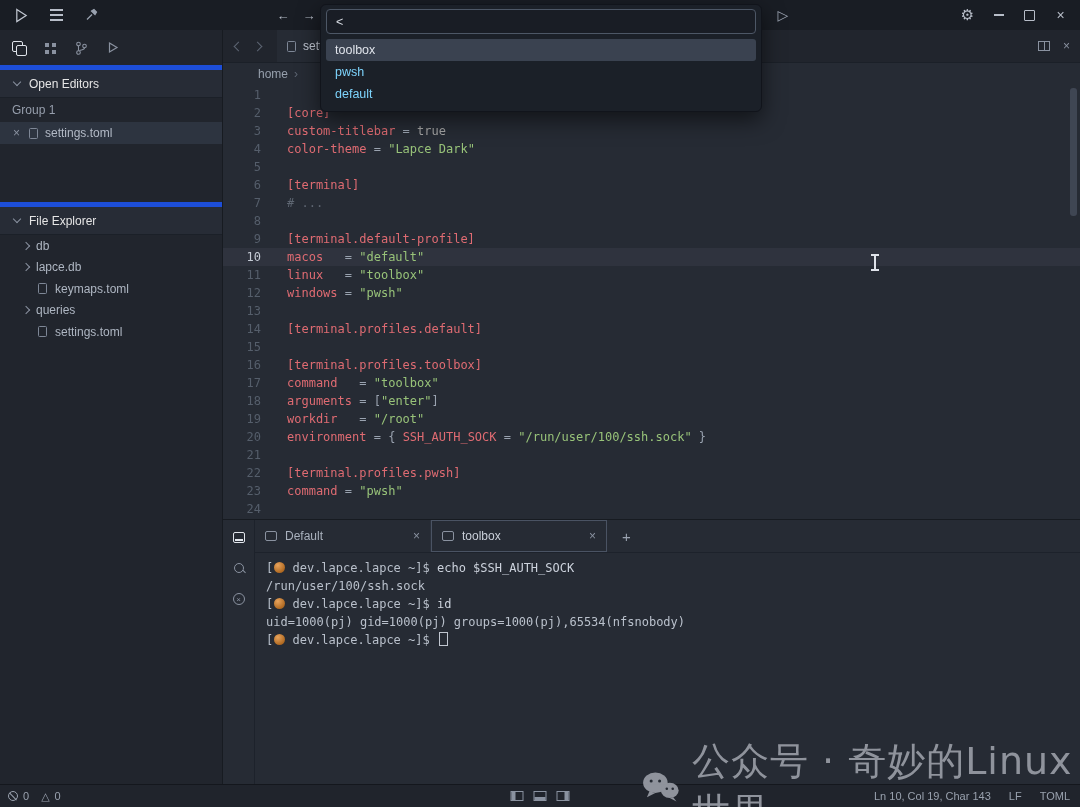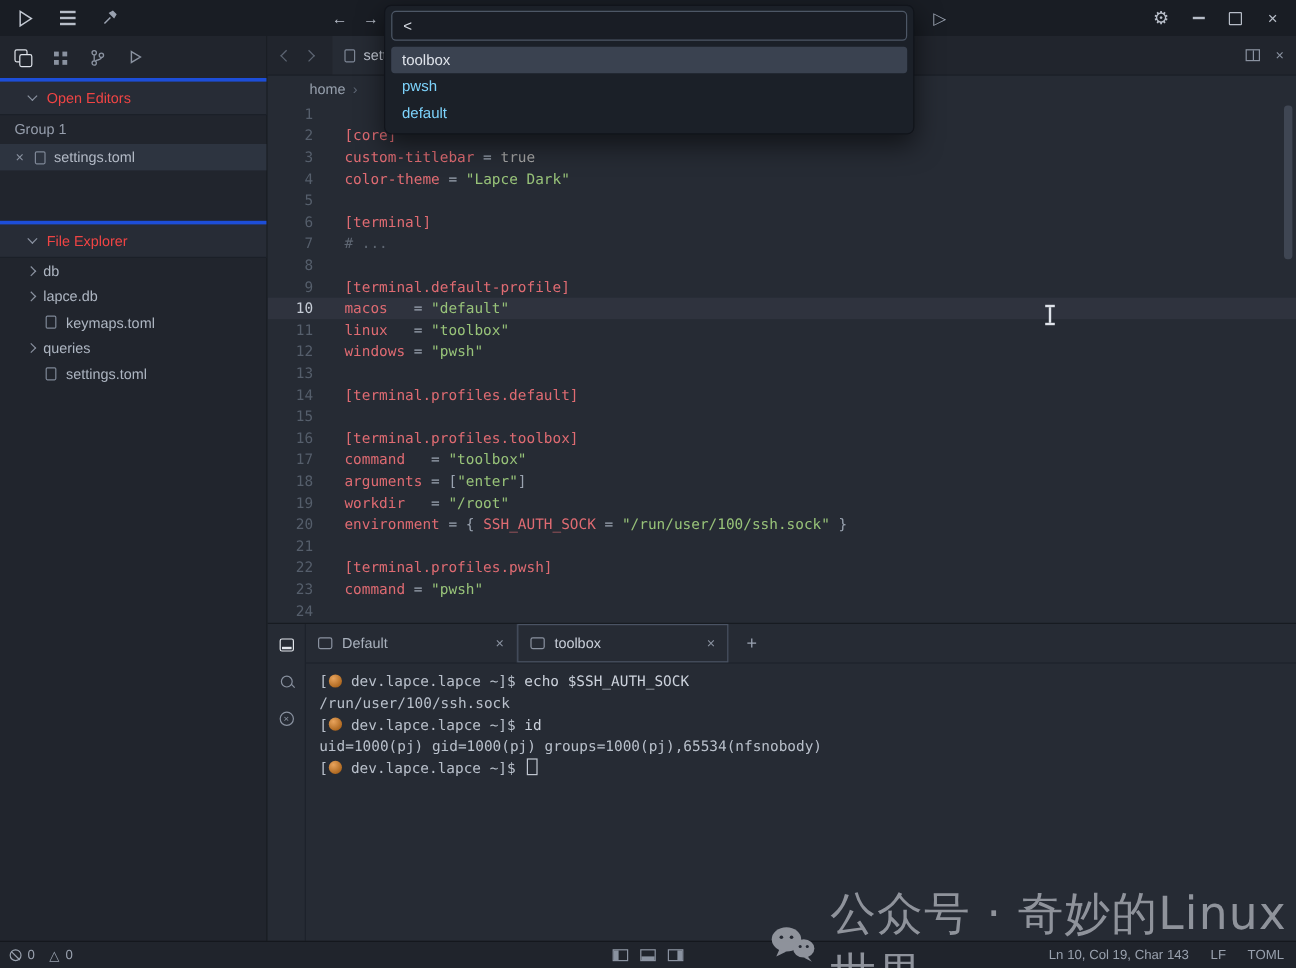--- a/index.html
+++ b/index.html
@@ -28,24 +28,24 @@
   .sidebar{position:absolute;left:0;top:0;bottom:0;width:222px;background:#21252d;border-right:1px solid #171b21;}
   .activity-row{height:35px;display:flex;align-items:center;gap:13px;padding-left:10px;}
   .act-icon{width:18px;height:18px;position:relative;display:inline-flex;align-items:center;justify-content:center;color:#8a92a0;}
   .dup-back{position:absolute;left:2px;top:2px;width:9px;height:9px;border:1px solid #dfe3ea;border-radius:2px;}
   .dup-front{position:absolute;left:6px;top:6px;width:9px;height:9px;border:1px solid #dfe3ea;border-radius:2px;background:#21252d;}
   .grid-glyph{width:4px;height:4px;background:#8a92a0;box-shadow:7px 0 0 #8a92a0,0 7px 0 #8a92a0,7px 7px 0 #8a92a0;margin:-6px 0 0 -6px;}
   .chev{display:inline-block;width:6px;height:6px;border-right:1.3px solid currentColor;border-bottom:1.3px solid currentColor;}
   .chev.r{transform:rotate(-45deg);}
   .chev.d{transform:rotate(45deg);}
   .chev.l{transform:rotate(135deg);}
-  .section-header{height:27px;display:flex;align-items:center;gap:9px;padding-left:24px;background:#272c36;color:#ef4444;
-    border-top:3px solid #1d4ed8;border-bottom:1px solid #1b2028;}
+  .section-header{height:27px;display:flex;align-items:center;gap:9px;padding-left:14px;background:#272c36;color:#e5e5e5;
+    border-top:5px solid #1d4ed8;border-bottom:1px solid #1b2028;}
   .section-header .chev{width:5px;height:5px;color:#8a92a0;margin-top:-3px;}
-  .fe-header{margin-top:42px;}
+  .fe-header{margin-top:58px;}
   .group-row{height:24px;display:flex;align-items:center;padding-left:12px;color:#969eac;}
   .oe-row{height:22px;display:flex;align-items:center;gap:7px;padding-left:13px;}
   .oe-row.selected{background:#2d3440;}
   .oe-close{color:#8a92a0;width:9px;font-size:12px;}
   .oe-label{color:#b3bac6;}
   .ficon{width:9px;height:11px;border:1px solid #7e8796;border-radius:1.5px;position:relative;flex:none;box-sizing:border-box;}
   .tree-row{height:21.5px;display:flex;align-items:center;gap:8px;padding-left:23px;color:#aeb6c2;}
   .tree-row .chev{width:5px;height:5px;color:#8a92a0;margin-right:-1px;}
   .tree-indent{width:7px;flex:none;}
 

